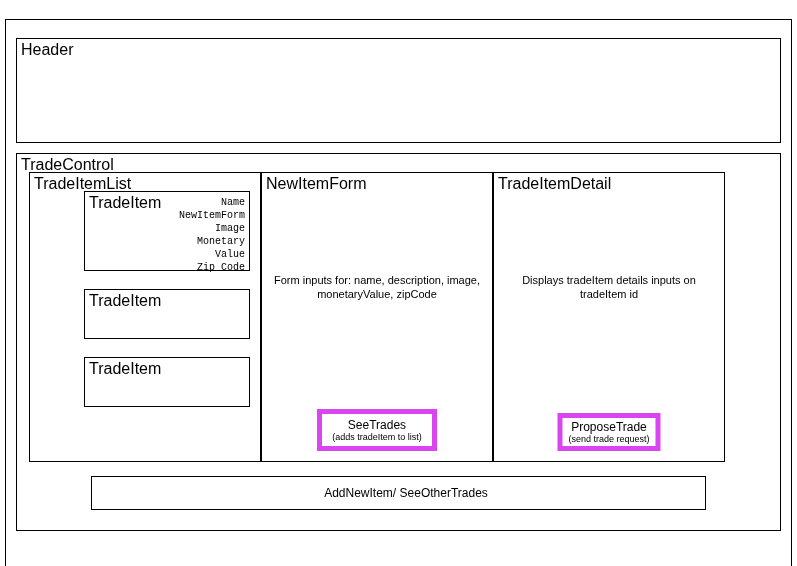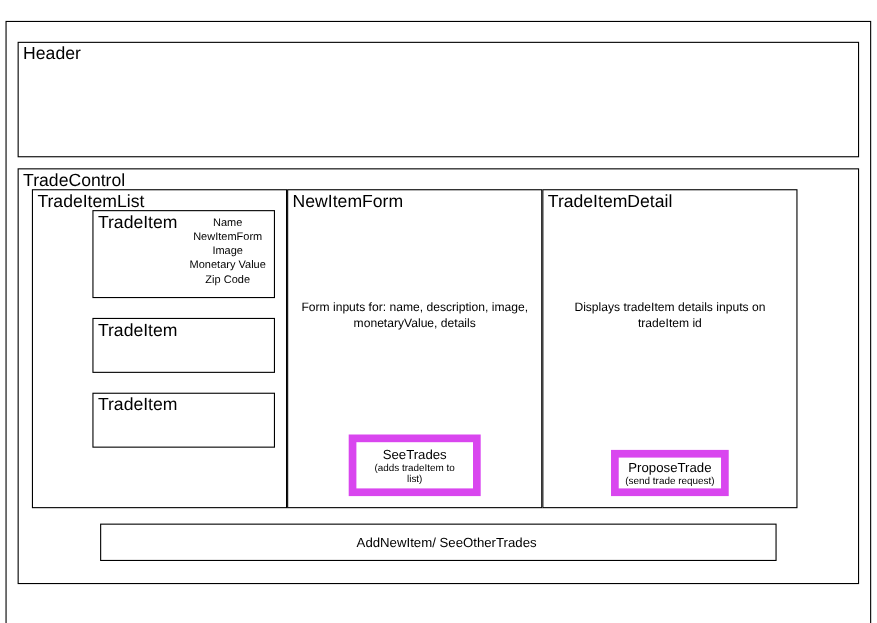--- a/index.html
+++ b/index.html
@@ -55,23 +55,24 @@
       position: relative;
       margin-left: 44px;
     }
     .trade-item:last-child { margin-bottom: 0; }
     .trade-item-short { height: 50px; margin-bottom: 18px; }
     .trade-item-fields {
       position: absolute;
       top: 4px;
       left: 84px;
       right: 4px;
-      text-align: center;
+      text-align: right;
       font-size: 10px;
       line-height: 13px;
+      font-family: Liberation Mono, monospace;
     }
     .new-item-form {
       width: 232px;
       height: 290px;
       position: relative;
     }
     .trade-item-detail {
       width: 232px;
       height: 290px;
       position: relative;
@@ -84,21 +85,21 @@
       right: 10px;
       text-align: center;
       font-size: 11px;
       line-height: 14px;
     }
     .inner-button {
       position: absolute;
       bottom: 10px;
       left: 50%;
       transform: translateX(-50%);
-      border: 7px solid #d946ef;
+      border: 5px solid #d946ef;
       text-align: center;
       padding: 4px 10px;
       min-width: 120px;
     }
     .inner-button .btn-title {
       font-size: 12px;
     }
     .inner-button .btn-sub {
       font-size: 9px;
     }
@@ -158,21 +159,21 @@
             <div class="box-label">TradeItem</div>
           </div>
 
           <div class="box trade-item trade-item-short">
             <div class="box-label">TradeItem</div>
           </div>
         </div>
 
         <div class="box new-item-form">
           <div class="box-label">NewItemForm</div>
-          <div class="center-text">Form inputs for: name, description, image, monetaryValue, details</div>
+          <div class="center-text">Form inputs for: name, description, image, monetaryValue, zipCode</div>
           <div class="inner-button">
             <div class="btn-title">SeeTrades</div>
             <div class="btn-sub">(adds tradeItem to list)</div>
           </div>
         </div>
 
         <div class="box trade-item-detail">
           <div class="box-label">TradeItemDetail</div>
           <div class="center-text">Displays tradeItem details inputs on tradeItem id</div>
           <div class="inner-button propose-trade">

